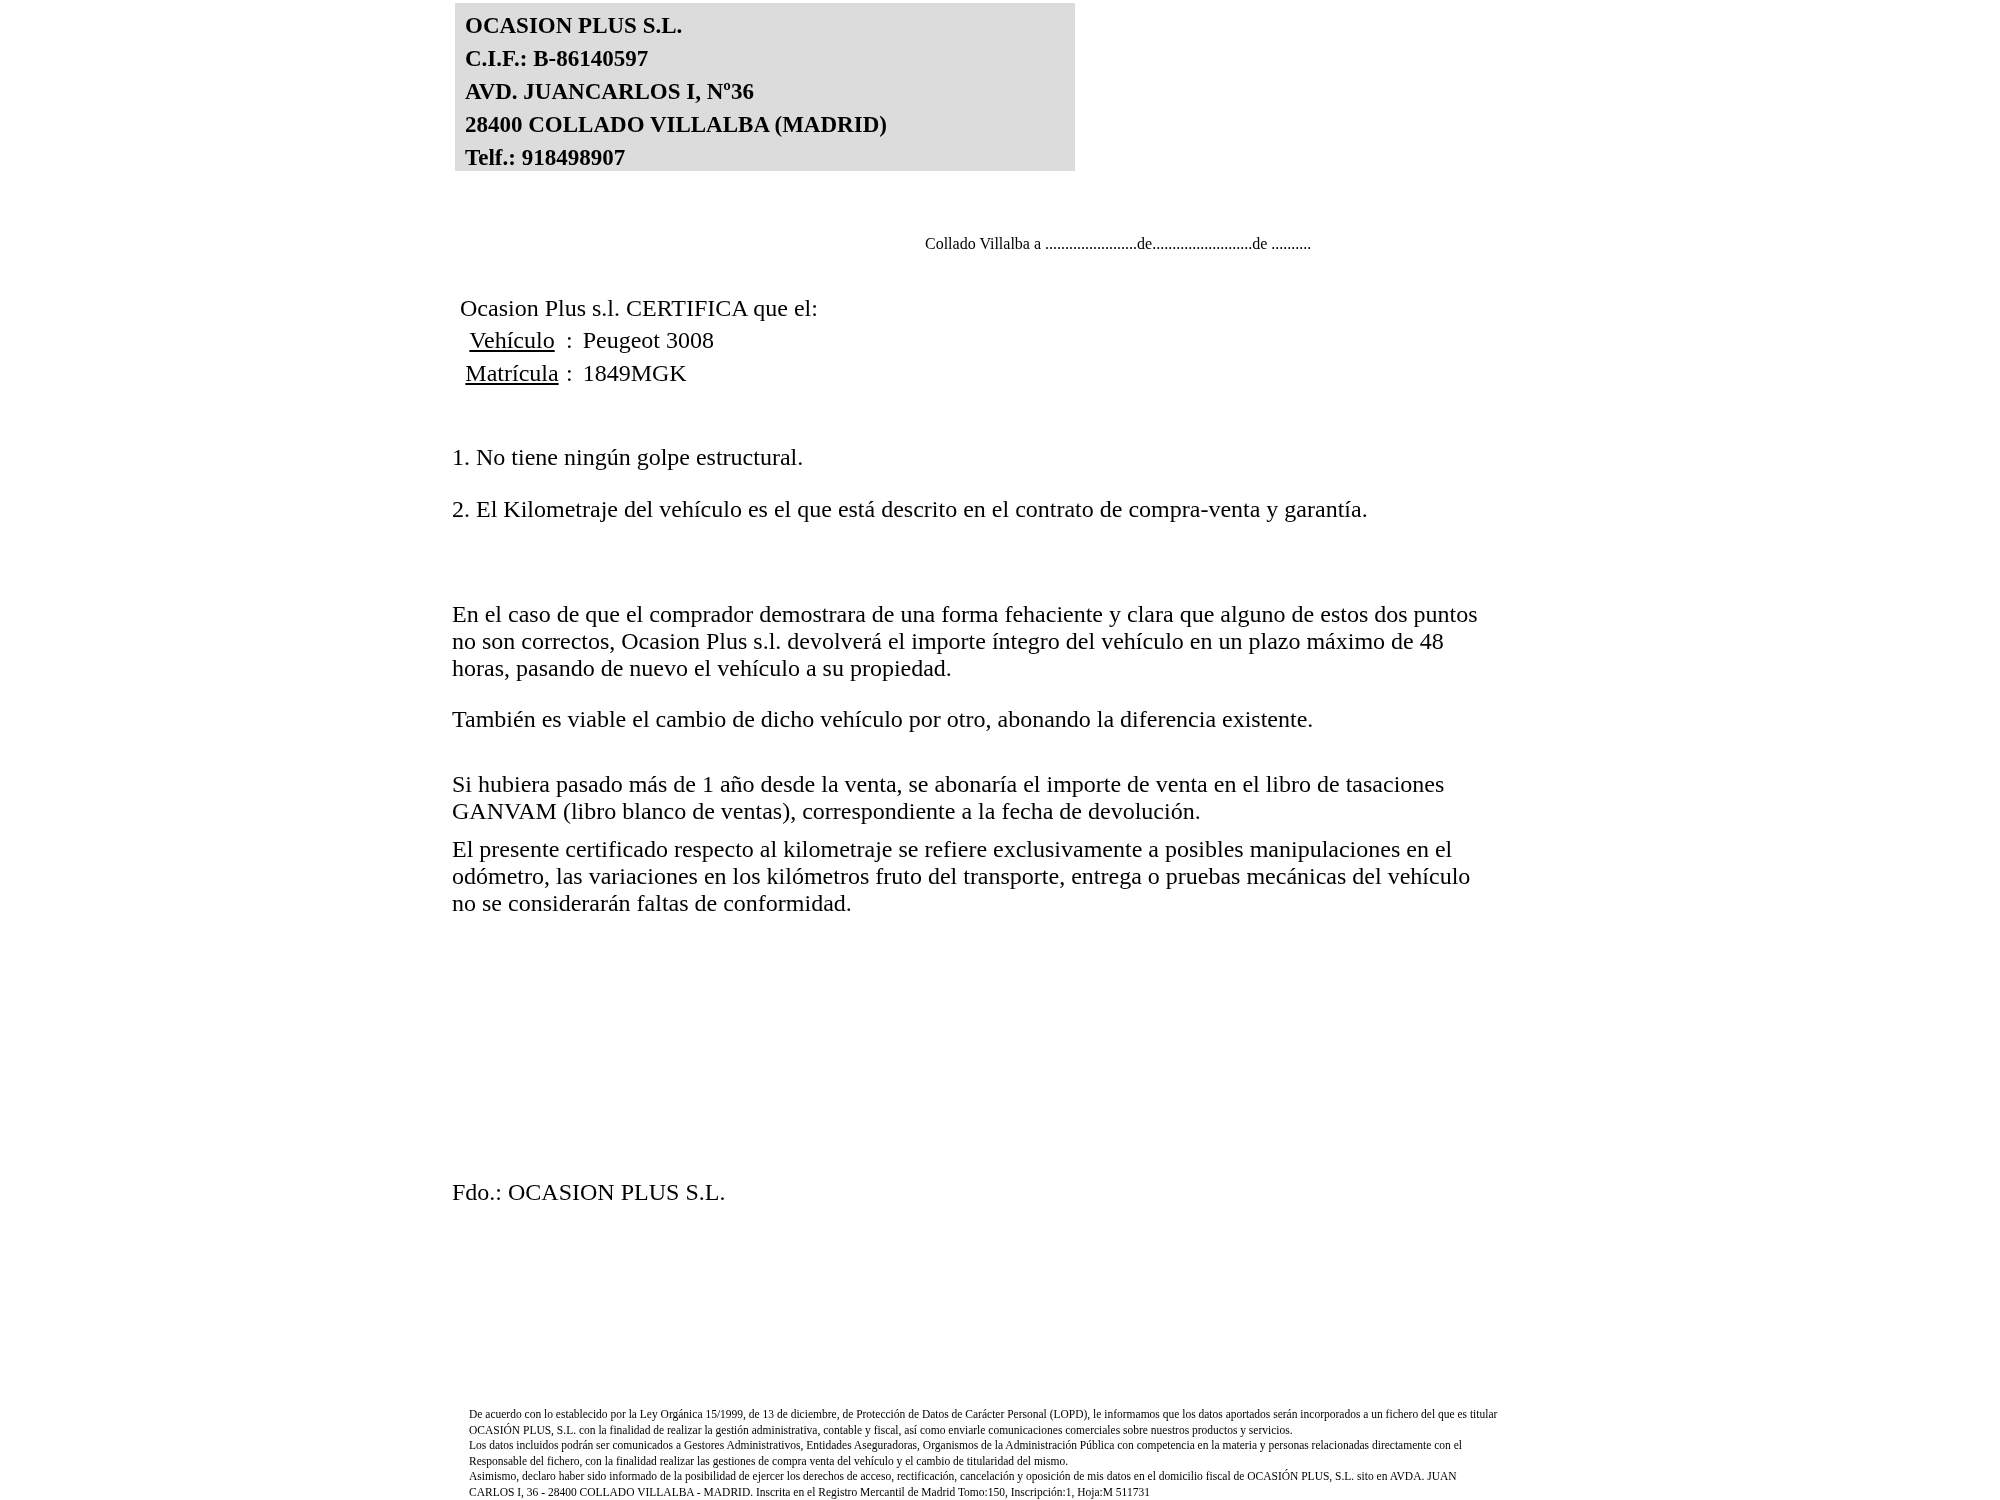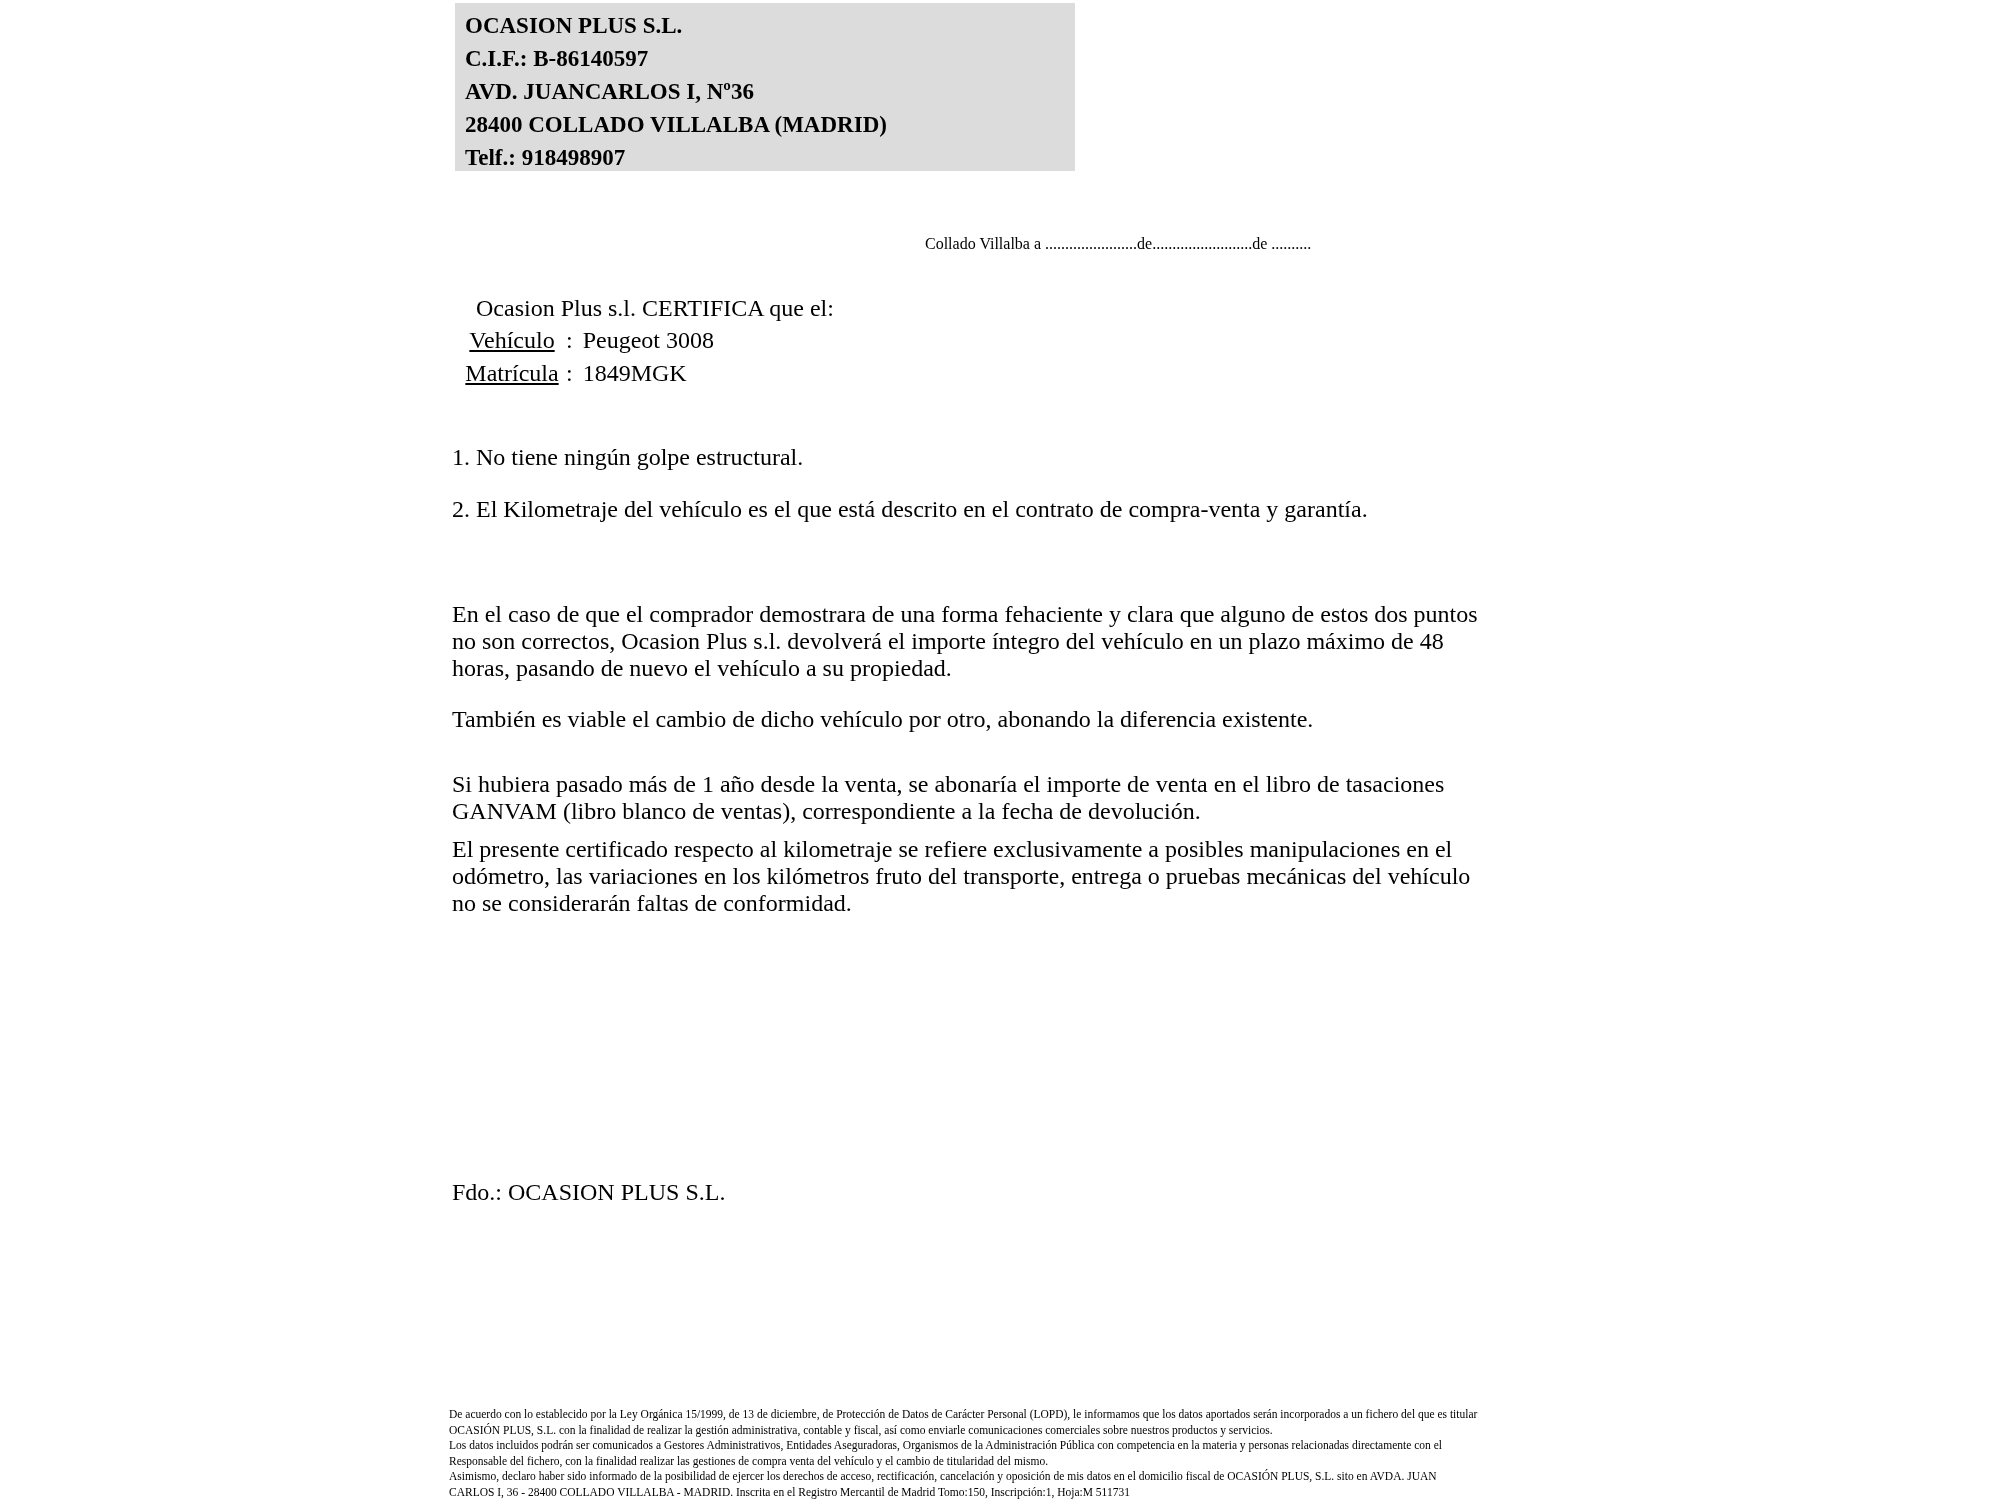--- a/index.html
+++ b/index.html
@@ -42,21 +42,20 @@
     font-size: 16px;
     white-space: nowrap;
   }
 
   
   .cert-intro {
     left: 460px;
     top: 295px;
     font-size: 24px;
     white-space: nowrap;
-    margin-left: 16px;
   }
   .field-row {
     left: 458px;
     font-size: 24px;
     white-space: nowrap;
     text-align: center;
   }
   .field-col {
     display: inline-block;
     width: 108px;
@@ -83,20 +82,21 @@
 
   
   .legal {
     left: 449px;
     top: 1407px;
   }
   .legal-line {
     font-size: 11.5px;
     line-height: 15.5px;
     white-space: nowrap;
+    margin-left: 20px;
   }
 </style>
 </head>
 <body>
 
 <div class="page">
 
   <div class="abs header-box">
     <div class="header-line">OCASION PLUS S.L.</div>
     <div class="header-line">C.I.F.: B-86140597</div>

